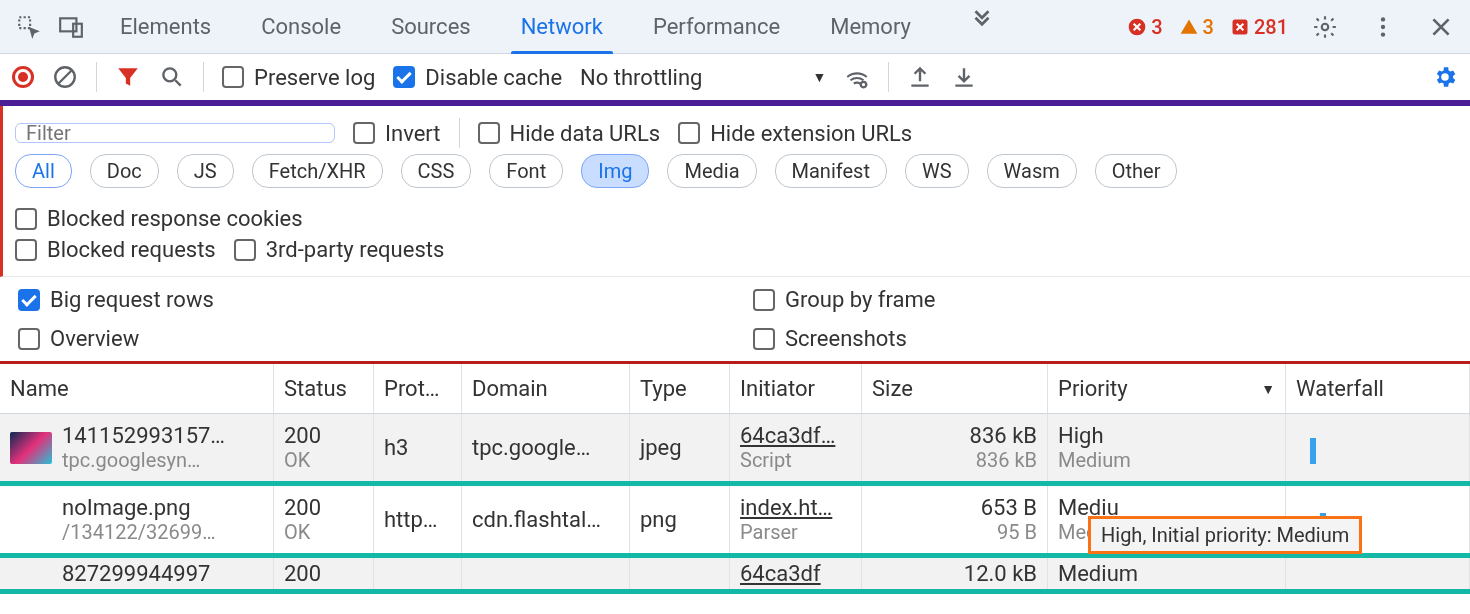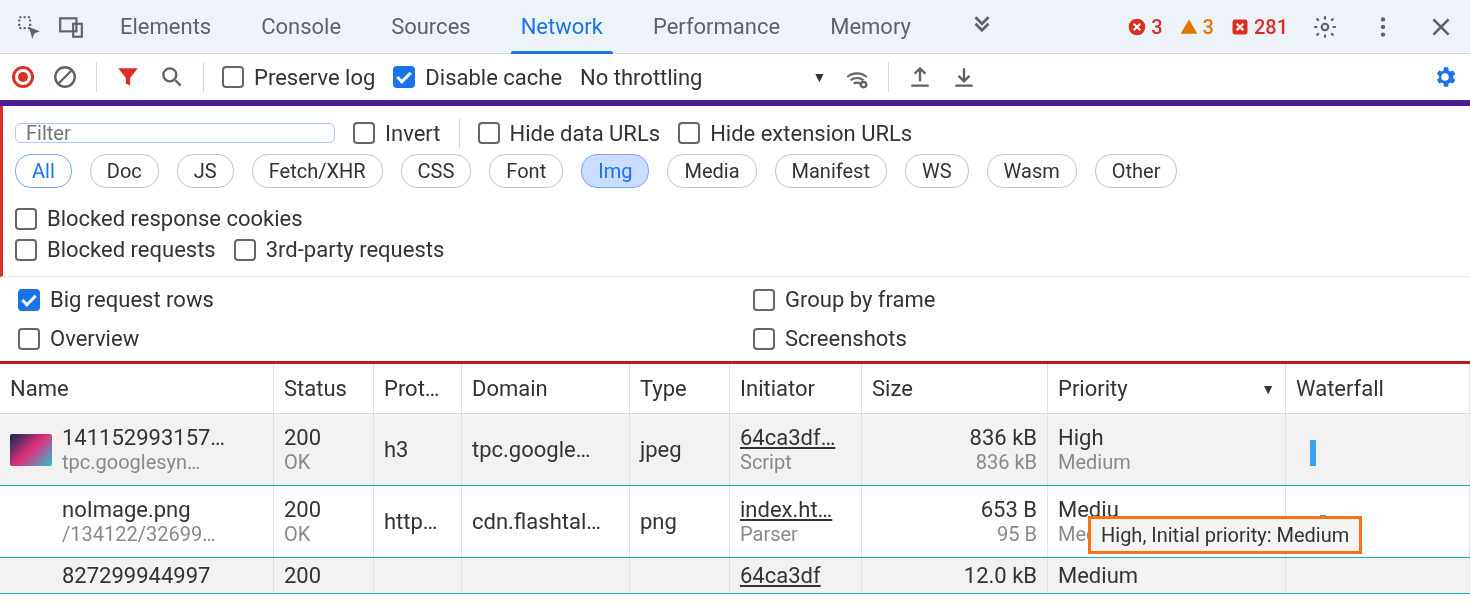--- a/index.html
+++ b/index.html
@@ -1,21 +1,21 @@
 <!DOCTYPE html>
 <html><head>
 <meta charset="utf-8">
 <style>
 * { box-sizing: border-box; margin: 0; padding: 0; font-family: -apple-system, "Segoe UI", Roboto, sans-serif; }
 body { width: 1470px; height: 614px; overflow: hidden; background: #fff; font-size: 22px; color: #333; }
 
 
 .tabs { height: 54px; background: #eef3fa; border-bottom: 1px solid #d0d7de; display: flex; align-items: center; padding: 0 8px; gap: 0; }
 .tabs .icon-btn { width: 42px; height: 42px; display: flex; align-items: center; justify-content: center; color: #5f6368; cursor: pointer; }
-.tab-items { display: flex; align-items: center; height: 100%; margin-left: 28px; gap: 50px; }
+.tab-items { display: flex; height: 100%; margin-left: 28px; gap: 50px; }
 .tab { color: #5f6368; cursor: pointer; height: 100%; display: flex; align-items: center; }
 .tab.active { color: #1a73e8; position: relative; }
 .tab.active::after { content: ""; position: absolute; left: -10px; right: -10px; bottom: -1px; height: 3px; background: #1a73e8; border-radius: 2px 2px 0 0; }
 .tabs .right { margin-left: auto; display: flex; align-items: center; gap: 16px; }
 .count-badge { display: flex; align-items: center; gap: 4px; font-size: 20px; font-weight: 500; }
 .count-badge.error { color: #d93025; }
 .count-badge.warn { color: #e37400; }
 .count-badge.issue { color: #d93025; }
 
 
@@ -44,21 +44,21 @@
 .opts .col { flex: 1; padding: 10px 18px; display: flex; flex-direction: column; gap: 14px; }
 
 
 .tbl { width: 100%; }
 .thead { display: flex; border-bottom: 1px solid #d0d7de; height: 50px; align-items: center; background: #fff; }
 .th, .td { padding: 0 10px; overflow: hidden; text-overflow: ellipsis; white-space: nowrap; }
 .th { color: #333; font-weight: 400; border-right: 1px solid #e2e2e2; height: 100%; display: flex; align-items: center; position: relative; }
 .col-name{width:274px;} .col-status{width:100px;} .col-prot{width:88px;} .col-domain{width:168px;} .col-type{width:100px;} .col-init{width:132px;} .col-size{width:186px;} .col-pri{width:238px;} .col-wf{flex:1;}
 .sort-ind { position: absolute; right: 10px; font-size: 14px; }
 
-.row { display: flex; border-bottom: 1px solid #14b8a6; min-height: 72px; }
+.row { display: flex; border-bottom: 5px solid #14b8a6; min-height: 72px; }
 .row.alt { background: #f2f2f2; }
 .td { border-right: 1px solid #e2e2e2; display: flex; flex-direction: column; justify-content: center; }
 .sub { color: #8a8a8a; font-size: 20px; }
 .link { text-decoration: underline; color: #333; }
 .size-col { align-items: flex-end; }
 .name-cell { display: flex; align-items: center; gap: 10px; }
 .thumb { width: 42px; height: 32px; background: linear-gradient(135deg,#0b2a55,#e3307a,#27c1d6); border-radius: 2px; flex: 0 0 auto; }
 .wf-bar { width: 6px; height: 26px; background: #39a0ed; margin-left: 14px; margin-top: 6px; }
 .tooltip { position: absolute; background: #f4f4f4; border: 3px solid #f97316; padding: 4px 10px; font-size: 20px; color: #333; white-space: nowrap; left: 1088px; top: 516px; }
 

